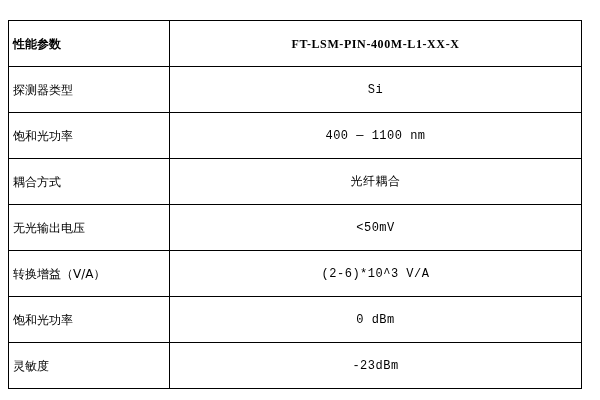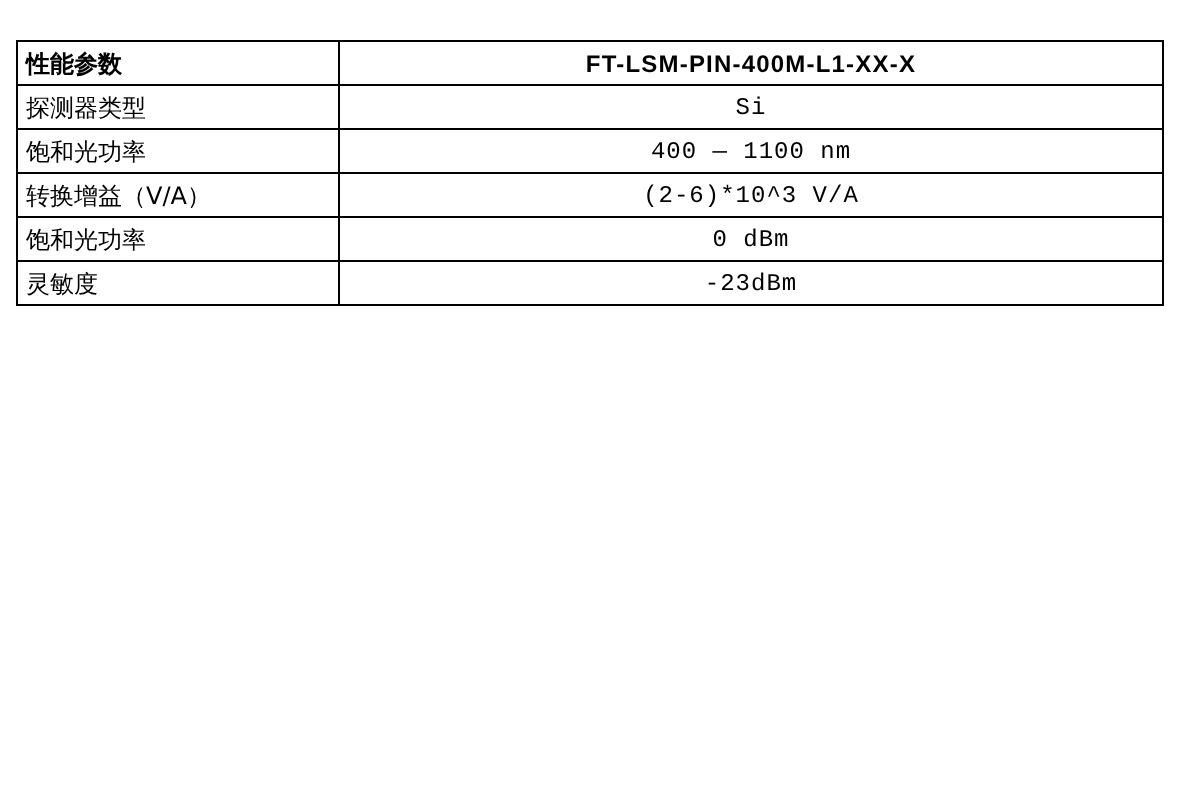--- a/index.html
+++ b/index.html
@@ -26,21 +26,21 @@
     left: 8px;
     top: 20px;
     width: 574px;
     border-collapse: collapse;
     table-layout: fixed;
     background: #ffffff;
   }
   table.spec td {
     border: 1px solid #000000;
     height: 21px;
-    padding: 0 4px;
+    padding: 12px 4px;
     font-size: 12px;
     line-height: 14px;
     color: #000000;
     vertical-align: middle;
     overflow: hidden;
     white-space: nowrap;
   }
   td.param {
     width: 152px;
     text-align: left;
@@ -49,21 +49,21 @@
   td.value {
     text-align: center;
     font-family: Liberation Mono, monospace;
     letter-spacing: 0.5px;
   }
   tr.header td.param,
   tr.header td.value {
     font-weight: bold;
   }
   tr.header td.value {
-    font-family: Liberation Sans, sans-serif;
+    font-family: Liberation Serif, serif;
     letter-spacing: 0.6px;
   }
 </style>
 </head>
 <body>
 
 <div class="sheet">
   <table class="spec">
     <tbody>
       <tr class="header">
@@ -72,20 +72,28 @@
       </tr>
       <tr>
         <td class="param">探测器类型</td>
         <td class="value">Si</td>
       </tr>
       <tr>
         <td class="param">饱和光功率</td>
         <td class="value">400 — 1100 nm</td>
       </tr>
       <tr>
+        <td class="param">耦合方式</td>
+        <td class="value">光纤耦合</td>
+      </tr>
+      <tr>
+        <td class="param">无光输出电压</td>
+        <td class="value">&lt;50mV</td>
+      </tr>
+      <tr>
         <td class="param">转换增益（V/A）</td>
         <td class="value">(2-6)*10^3 V/A</td>
       </tr>
       <tr>
         <td class="param">饱和光功率</td>
         <td class="value">0 dBm</td>
       </tr>
       <tr>
         <td class="param">灵敏度</td>
         <td class="value">-23dBm</td>

